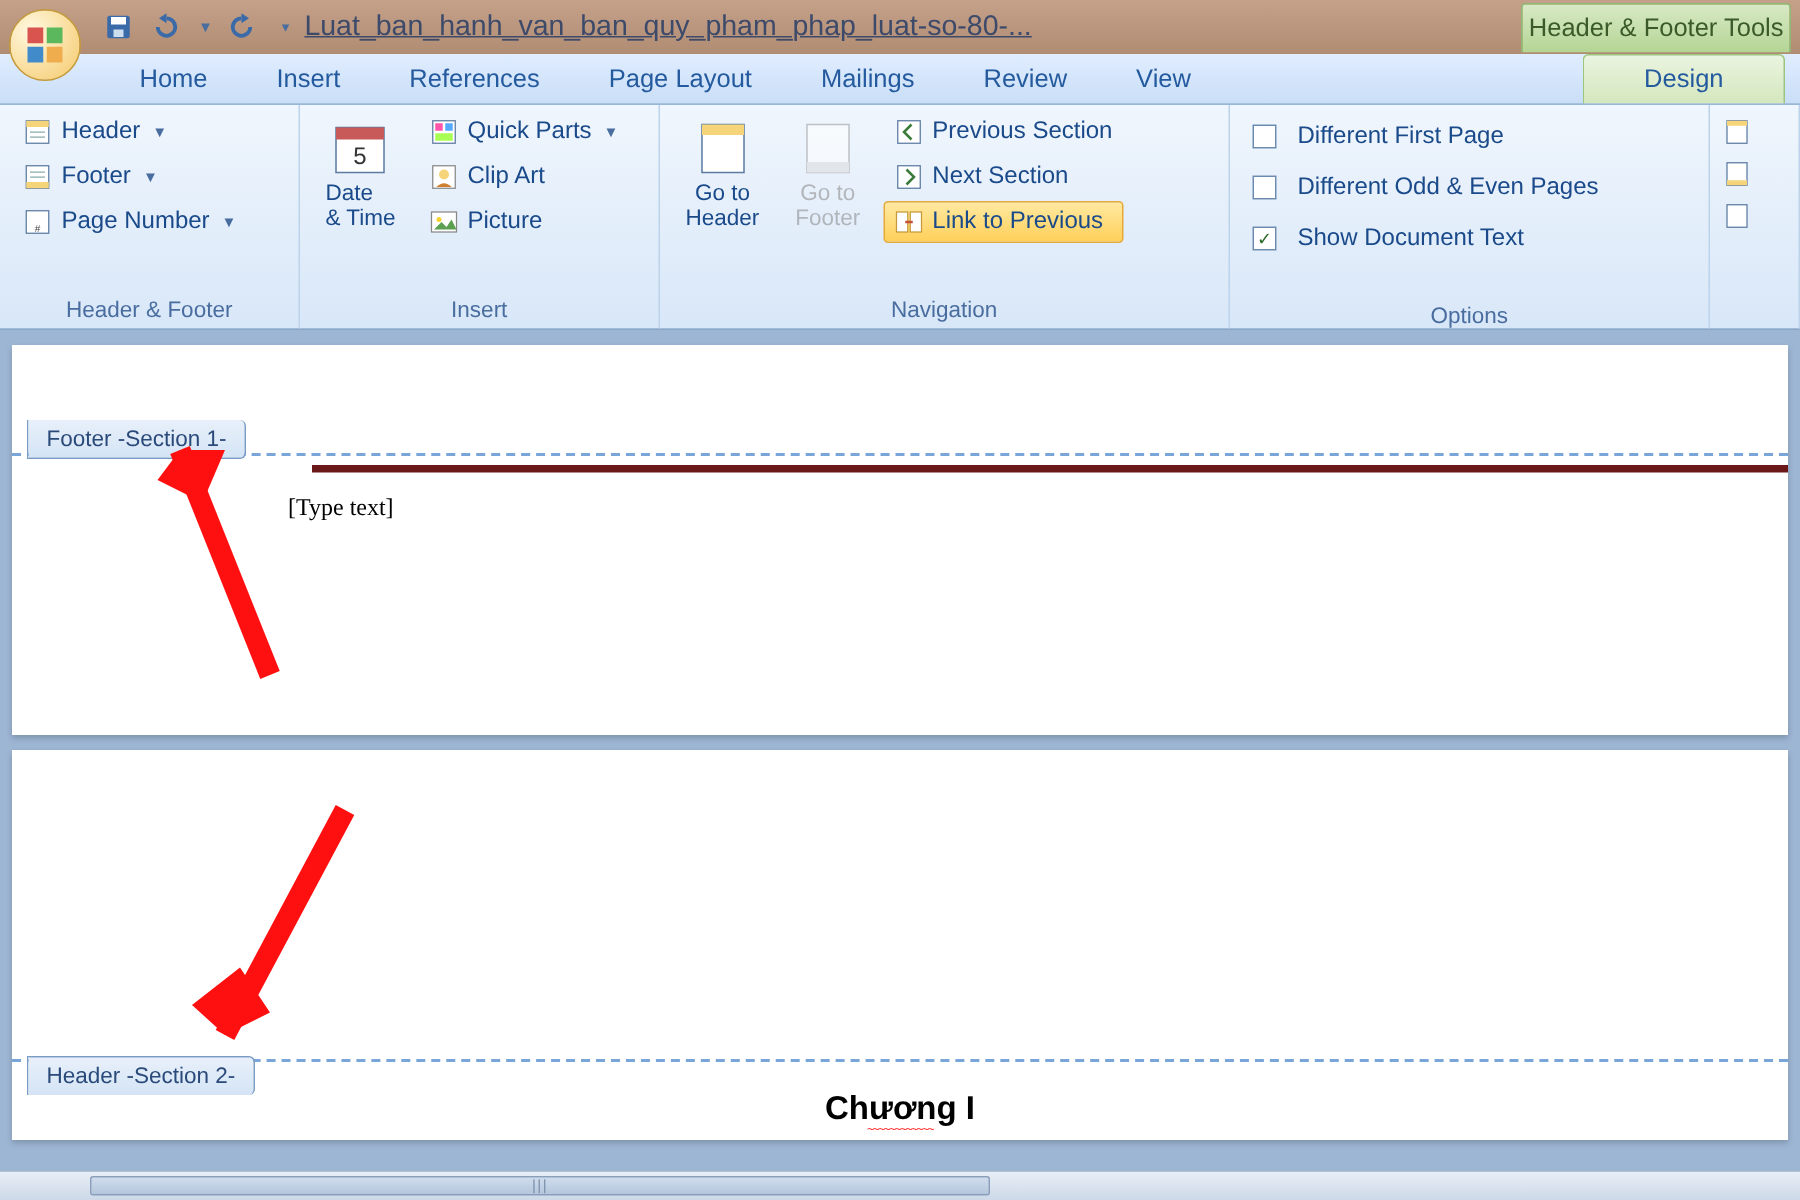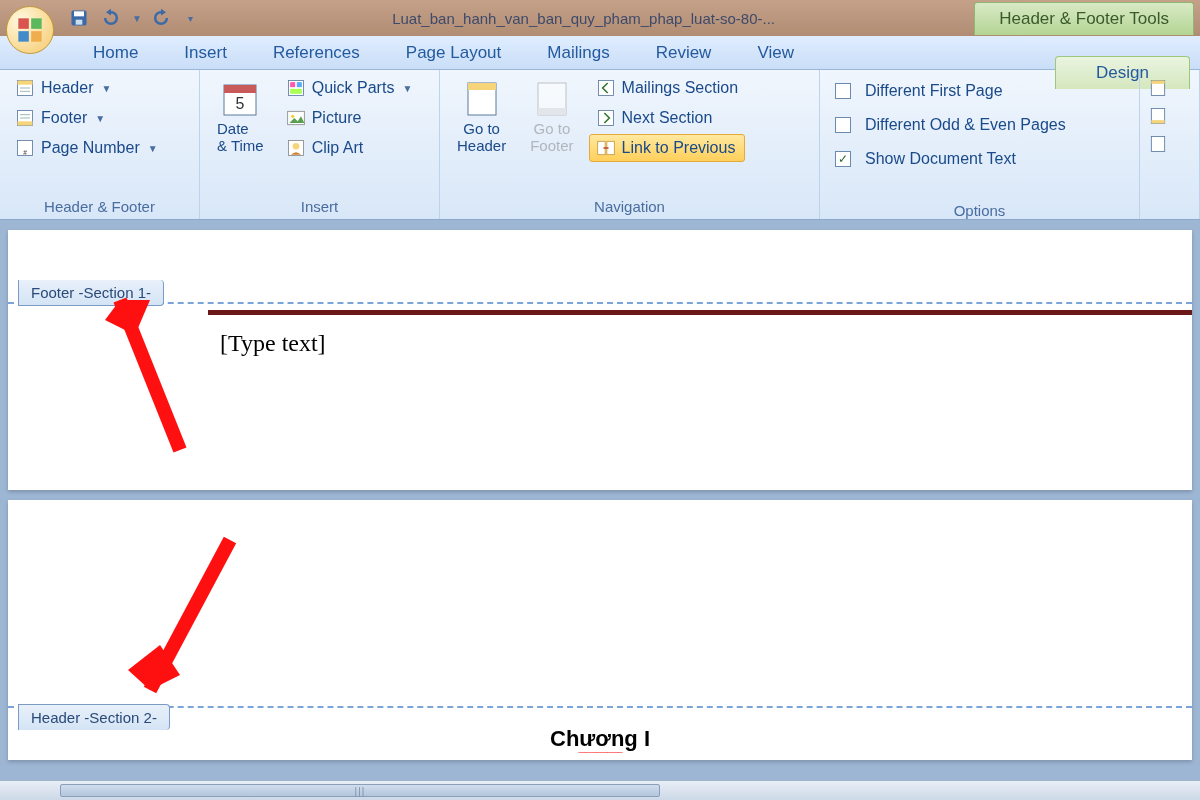--- a/index.html
+++ b/index.html
@@ -3,24 +3,24 @@
 <meta charset="utf-8">
 <style>
 * { box-sizing: border-box; margin: 0; padding: 0; font-family: "Segoe UI", Tahoma, sans-serif; }
 body { width: 1200px; height: 800px; overflow: hidden; background: #9db6d4; position: relative; }
 
 .title-bar { height: 36px; background: linear-gradient(#c5a18a, #b08c73); display: flex; align-items: center; padding: 0 6px; color: #fff; }
 .office-btn { width: 48px; height: 48px; border-radius: 50%; background: radial-gradient(circle at 30% 30%, #fff8e0, #f5c96a); border: 1px solid #c59a3a; position: absolute; top: 6px; left: 6px; display: flex; align-items: center; justify-content: center; z-index: 10; cursor: pointer; }
 .office-logo { width: 28px; height: 28px; }
 .qat { margin-left: 60px; display: flex; align-items: center; gap: 6px; }
 .qat-item { width: 26px; height: 26px; display: flex; align-items: center; justify-content: center; cursor: pointer; border-radius: 2px; }
-.title-text { flex: 1; text-align: center; color: #3d4a6a; font-size: 15px; white-space: nowrap; overflow: hidden; text-overflow: ellipsis; padding: 0 10px; }
-.tool-context { background: linear-gradient(#d8e9c5, #b4d594); color: #3a5a2a; padding: 6px 24px; font-size: 17px; border: 1px solid #8fb870; border-bottom: none; border-radius: 3px 3px 0 0; }
-
-.tabs { height: 34px; background: linear-gradient(#e0edff, #c9def7); display: flex; align-items: center; padding-left: 70px; border-bottom: 1px solid #9ab6d8; }
+.title-text { flex: 1; color: #3d4a6a; font-size: 19px; white-space: nowrap; overflow: hidden; text-overflow: ellipsis; padding: 0 10px; text-decoration: underline; }
+.tool-context { background: linear-gradient(#d8e9c5, #b4d594); color: #3a5a2a; padding: 6px 4px; font-size: 17px; border: 1px solid #8fb870; border-bottom: none; border-radius: 3px 3px 0 0; }
+
+.tabs { height: 34px; background: linear-gradient(#e0edff, #c9def7); display: flex; align-items: flex-end; padding-left: 70px; border-bottom: 1px solid #9ab6d8; }
 .tab { padding: 6px 22px; font-size: 17px; color: #245a9e; cursor: pointer; border: 1px solid transparent; border-bottom: none; }
 .tab.active { background: linear-gradient(#eaf4e0, #d4e7bd); border-color: #9cc77a; border-radius: 4px 4px 0 0; margin-left: auto; margin-right: 10px; padding: 6px 40px; margin-top: 39px; }
 
 .ribbon { height: 150px; background: linear-gradient(#f0f6fd, #d8e7f8); display: flex; border-bottom: 1px solid #8aa8c8; }
 .group { border-right: 1px solid #bcd3ea; display: flex; flex-direction: column; padding: 4px 8px 2px; }
 .group-body { flex: 1; display: flex; gap: 6px; align-items: flex-start; }
 .group-label { text-align: center; font-size: 15px; color: #4a6da0; padding: 2px 0; }
 
 .btn-v { display: flex; align-items: center; gap: 6px; padding: 3px 6px; cursor: pointer; font-size: 16px; color: #1a4a8a; border: 1px solid transparent; border-radius: 3px; }
 .btn-big { display: flex; flex-direction: column; align-items: center; justify-content: center; padding: 4px 8px; cursor: pointer; font-size: 15px; color: #1a4a8a; gap: 2px; border: 1px solid transparent; border-radius: 3px; }
@@ -34,21 +34,21 @@
 
 .doc-area { position: absolute; top: 220px; left: 0; right: 0; bottom: 20px; background: #9db6d4; overflow: hidden; }
 .page { background: #fff; margin: 10px 8px; position: relative; box-shadow: 0 2px 4px rgba(0,0,0,0.2); }
 .page1 { height: 260px; }
 .page2 { height: 260px; }
 .section-tag { position: absolute; background: linear-gradient(#e8f0fa, #d4e4f5); border: 1px solid #7a9cc4; border-radius: 4px 4px 0 0; padding: 4px 12px; font-size: 15px; color: #2a4a7a; }
 .tag-footer { top: 50px; left: 10px; border-radius: 0 4px 4px 0; border-top: none; }
 .tag-header { bottom: 30px; left: 10px; border-radius: 0 4px 4px 0; border-bottom: none; }
 .dashed-line { position: absolute; left: 0; right: 0; border-top: 2px dashed #7aa5d8; }
 .footer-rule { position: absolute; left: 200px; right: 0; height: 5px; background: #6a1818; top: 80px; }
-.type-text { position: absolute; left: 212px; top: 100px; font-family: "Times New Roman", serif; font-size: 24px; }
+.type-text { position: absolute; left: 184px; top: 100px; font-family: "Times New Roman", serif; font-size: 16px; }
 .chuong { position: absolute; left: 50%; transform: translateX(-50%); bottom: 8px; font-family: Liberation Sans, sans-serif; font-size: 22px; font-weight: bold; }
 .chuong::after { content: ""; position: absolute; left: 0; right: 0; bottom: -3px; border-bottom: 2px wavy; }
 .squiggle { position: absolute; left: 50%; transform: translateX(-50%); bottom: 3px; font-size: 8px; color: red; letter-spacing: -1px; }
 
 .arrow { position: absolute; z-index: 5; }
 
 .scroll-h { position: absolute; bottom: 0; left: 0; right: 0; height: 20px; background: linear-gradient(#e8eef6, #cdd9e8); border-top: 1px solid #a0b4cc; }
 .scroll-thumb { position: absolute; left: 60px; right: 540px; top: 3px; bottom: 3px; background: linear-gradient(#d0ddee, #b4c6dc); border: 1px solid #8aa0ba; border-radius: 2px; }
 .scroll-grip { position: absolute; left: 50%; top: 50%; transform: translate(-50%,-50%); color: #7a90aa; font-size: 10px; letter-spacing: 1px; }
 
@@ -159,33 +159,33 @@
               <rect x="3" y="3" width="18" height="18" fill="#fff" stroke="#5a7aa0"></rect>
               <rect x="5" y="5" width="6" height="6" fill="#f5a"></rect>
               <rect x="13" y="5" width="6" height="6" fill="#5af"></rect>
               <rect x="5" y="13" width="14" height="6" fill="#af5"></rect>
             </svg>
           <span>Quick Parts</span>
           <span class="dropdown-caret">▼</span>
         </div>
         <div class="btn-v">
           <svg class="icon-sm" viewBox="0 0 24 24">
+              <rect x="3" y="3" width="18" height="18" fill="#fff" stroke="#888"></rect>
+              <circle cx="12" cy="10" r="4" fill="#f5d47a"></circle>
+              <path d="M6 20 Q12 14 18 20" fill="#d08030"></path>
+            </svg>
+          <span>Clip Art</span>
+        </div>
+        <div class="btn-v">
+          <svg class="icon-sm" viewBox="0 0 24 24">
               <rect x="2" y="4" width="20" height="16" fill="#fff" stroke="#888"></rect>
               <circle cx="8" cy="10" r="2" fill="#f5d030"></circle>
               <path d="M4 18 L10 12 L14 16 L18 10 L22 18 Z" fill="#5aa050"></path>
             </svg>
           <span>Picture</span>
-        </div>
-        <div class="btn-v">
-          <svg class="icon-sm" viewBox="0 0 24 24">
-              <rect x="3" y="3" width="18" height="18" fill="#fff" stroke="#888"></rect>
-              <circle cx="12" cy="10" r="4" fill="#f5d47a"></circle>
-              <path d="M6 20 Q12 14 18 20" fill="#d08030"></path>
-            </svg>
-          <span>Clip Art</span>
         </div>
       </div>
     </div>
     <div class="group-label">Insert</div>
   </div>
 
   <div class="group" style="width:380px;">
     <div class="group-body">
       <div class="btn-big">
         <svg class="icon-lg" viewBox="0 0 40 40">
@@ -202,21 +202,21 @@
           </svg>
         <span style="white-space:pre-line;text-align:center;line-height:1.1;color:#888;">Go to
 Footer</span>
       </div>
       <div class="col-stack">
         <div class="btn-v">
           <svg class="icon-sm" viewBox="0 0 24 24">
               <rect x="3" y="3" width="18" height="18" fill="#fff" stroke="#5a7aa0"></rect>
               <path d="M14 6 L8 12 L14 18" fill="none" stroke="#3a7a3a" stroke-width="2"></path>
             </svg>
-          <span>Mailings Section</span>
+          <span>Previous Section</span>
         </div>
         <div class="btn-v">
           <svg class="icon-sm" viewBox="0 0 24 24">
               <rect x="3" y="3" width="18" height="18" fill="#fff" stroke="#5a7aa0"></rect>
               <path d="M10 6 L16 12 L10 18" fill="none" stroke="#3a7a3a" stroke-width="2"></path>
             </svg>
           <span>Next Section</span>
         </div>
         <div class="btn-v btn-highlighted">
           <svg class="icon-sm" viewBox="0 0 24 24">

